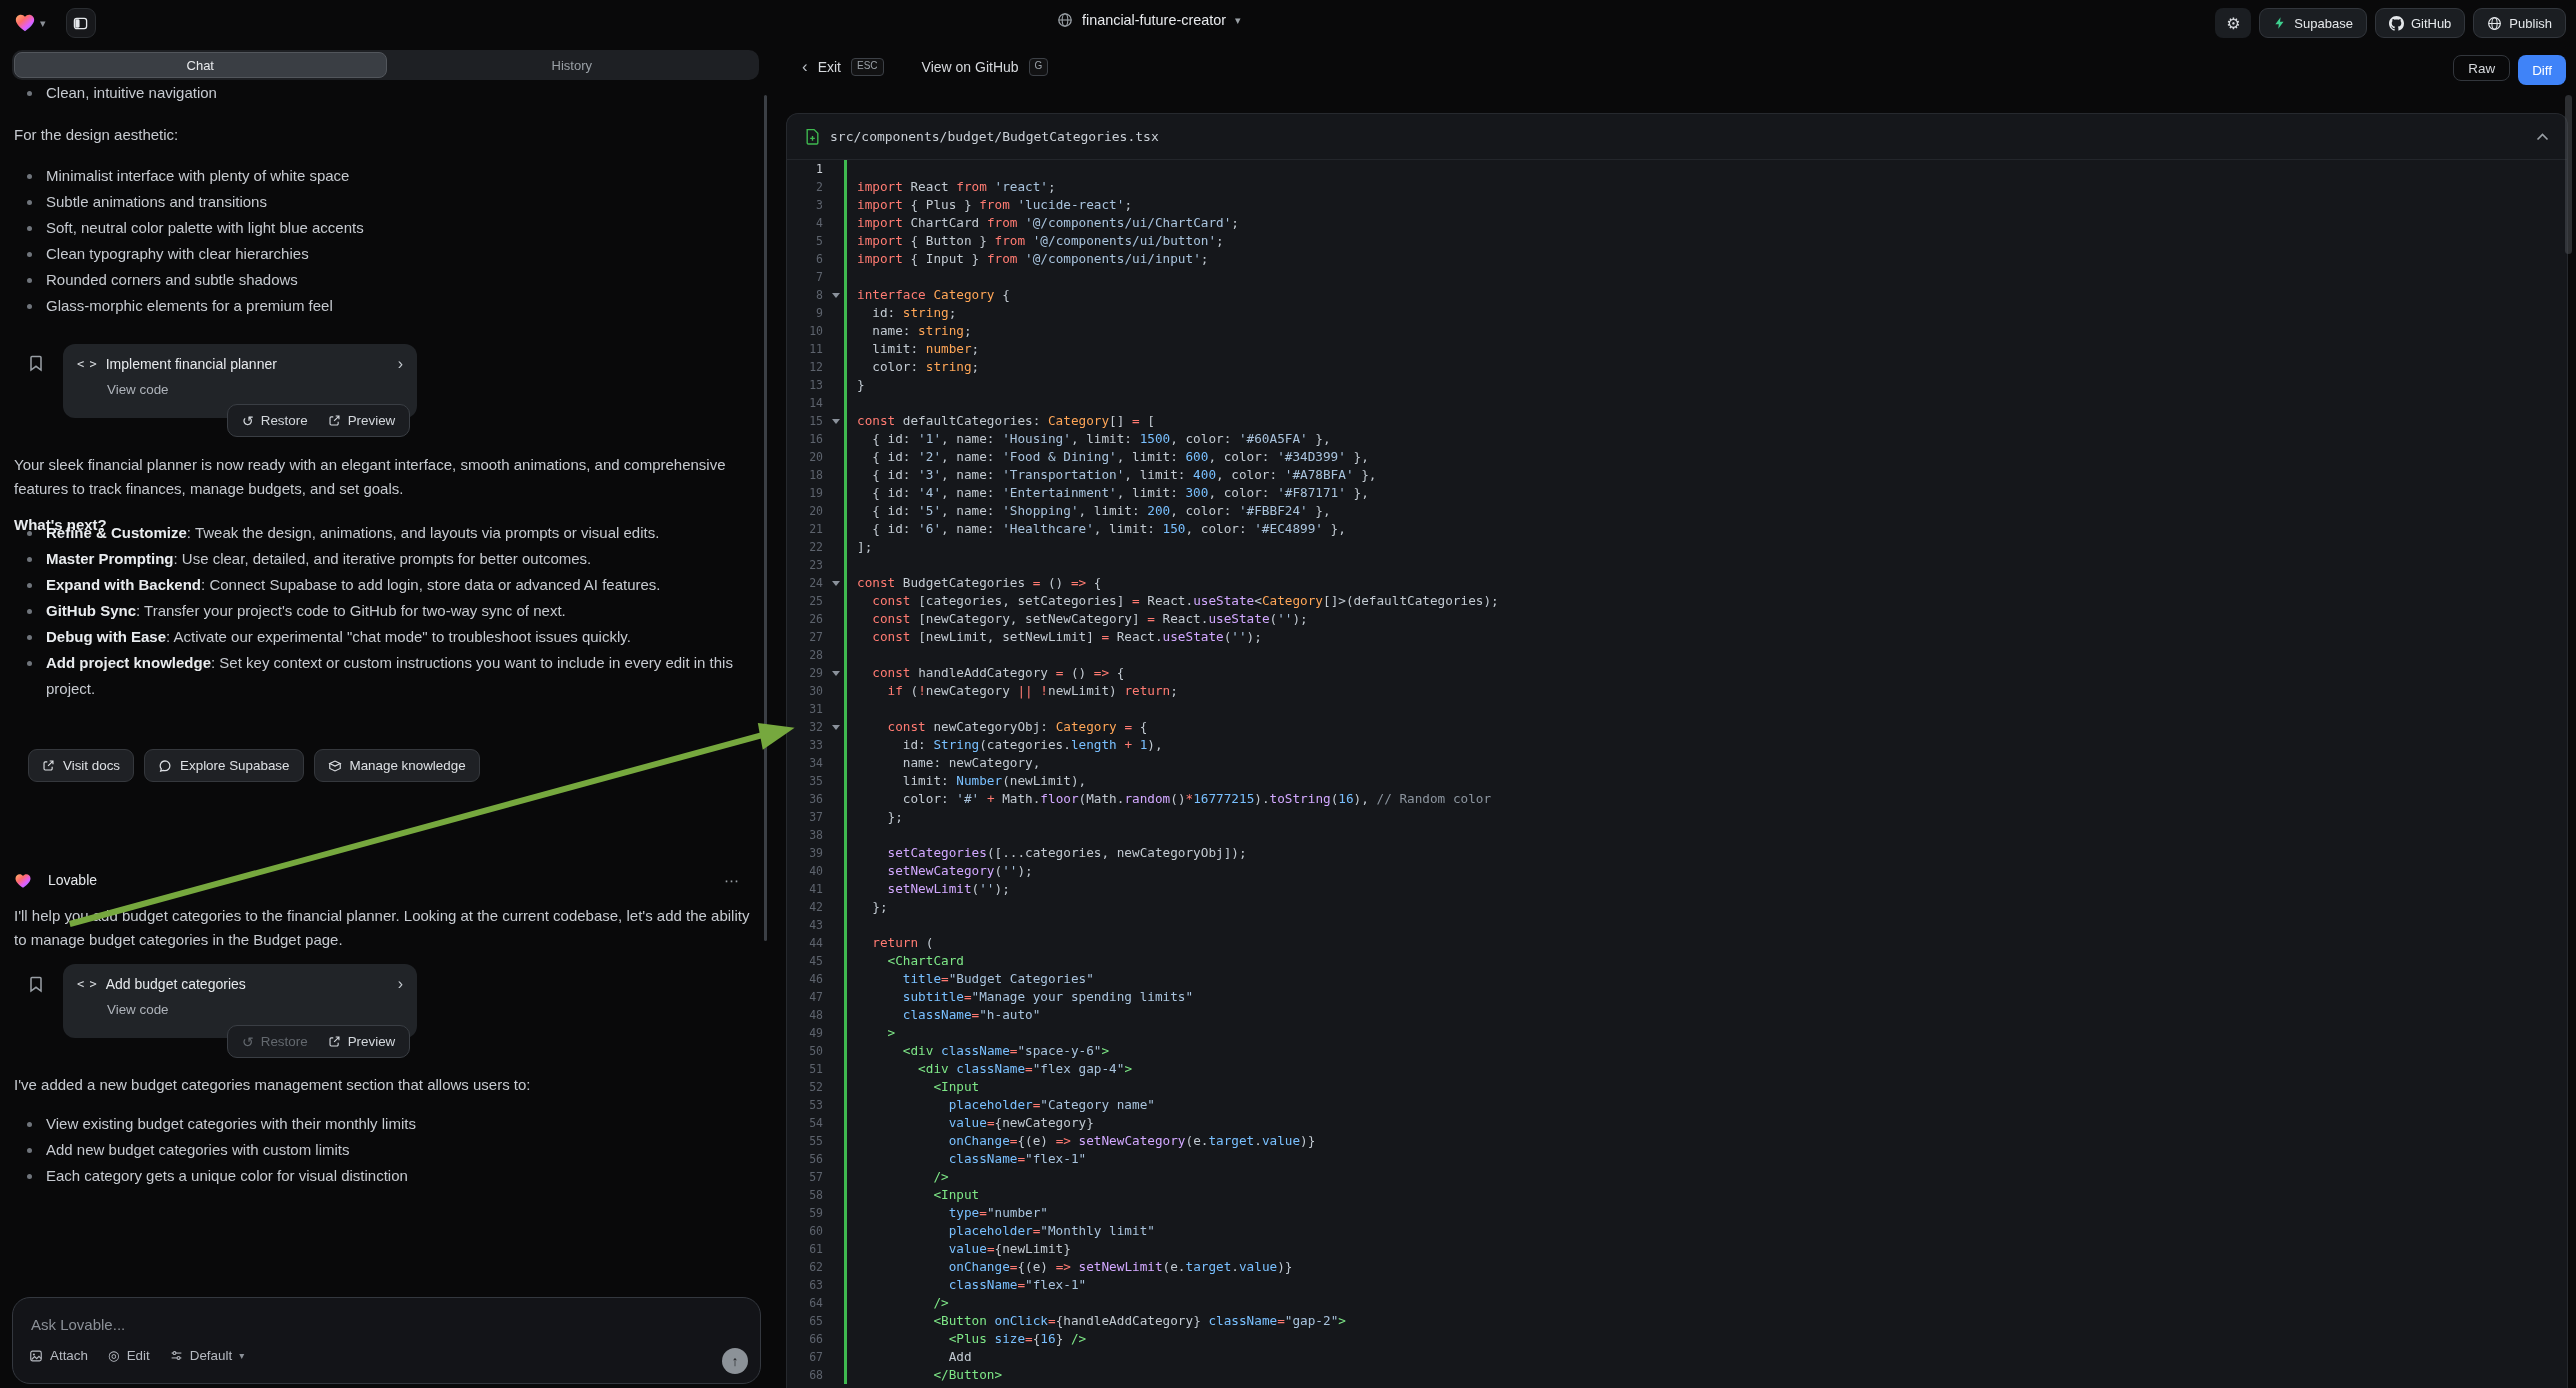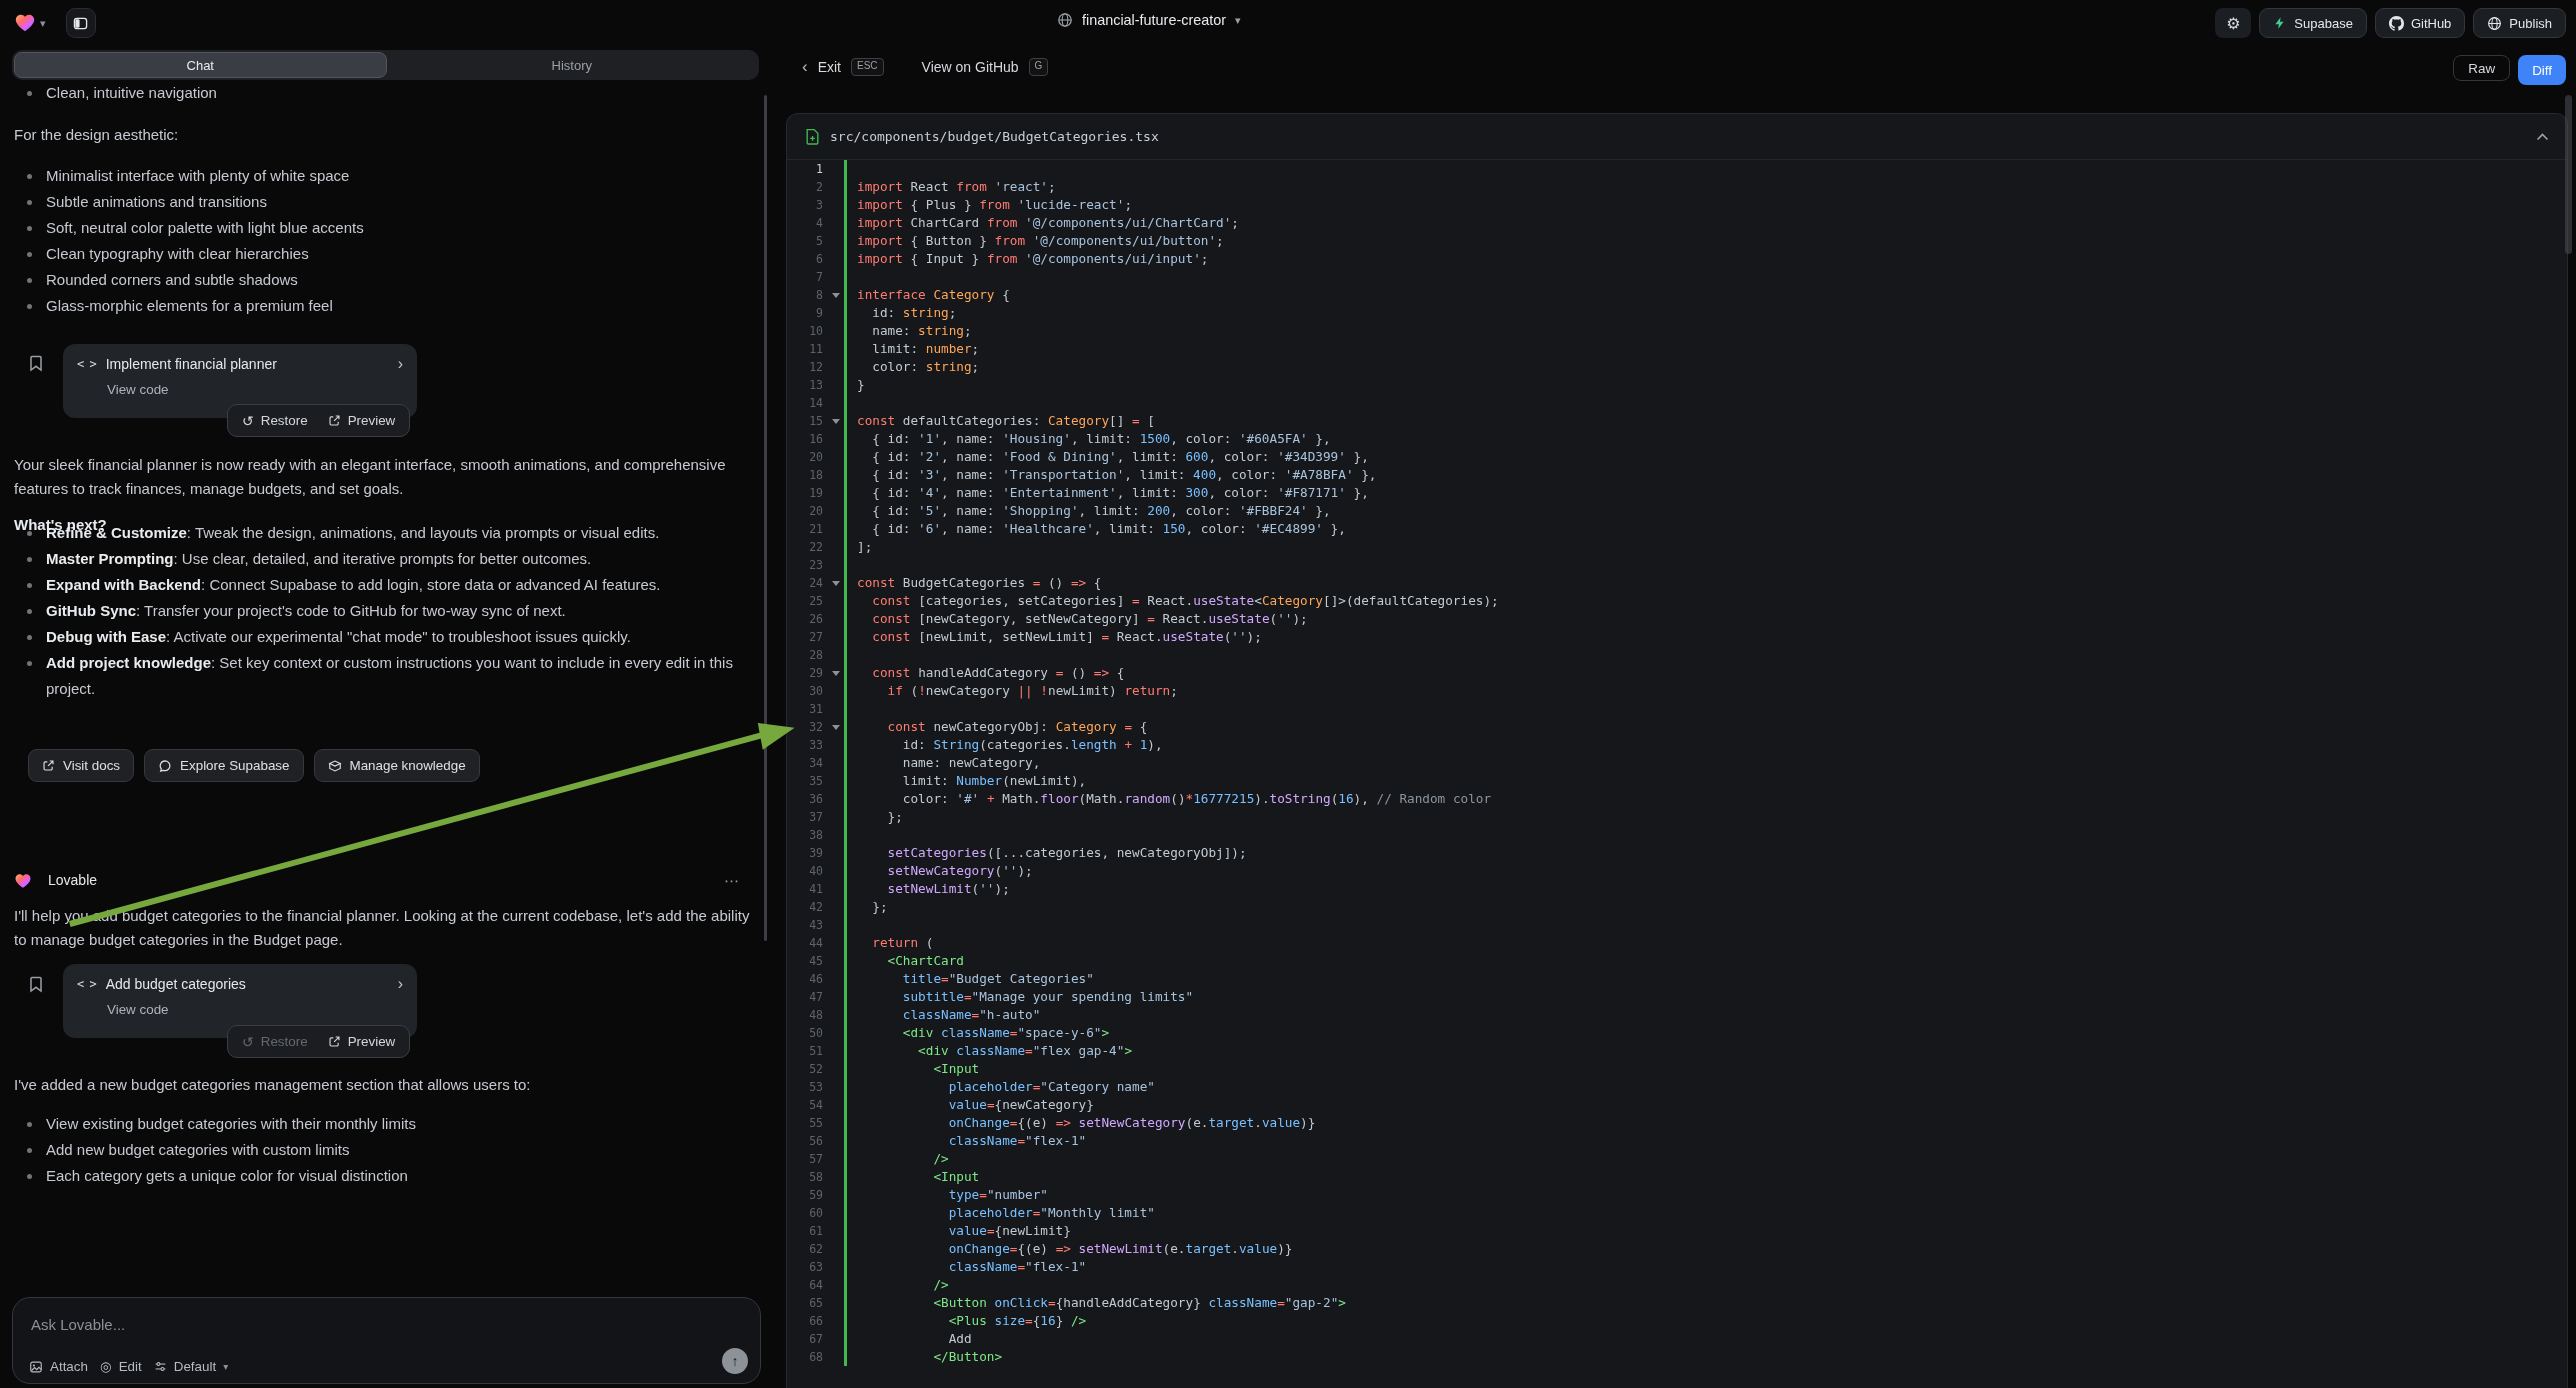--- a/index.html
+++ b/index.html
@@ -62,21 +62,21 @@
   .lov-row { position:absolute; left:14px; top:872px; width:739px; display:flex; align-items:flex-start; gap:16px; }
   .lov-row .name { font-size:14px; color:#e6e9ec; }
   .lov-row .dots { margin-left:auto; color:#9aa0a6; font-size:15px; margin-right:14px; cursor:pointer; }
   .help-para { position:absolute; left:14px; top:904px; width:745px; }
   .added-para { position:absolute; left:14px; top:1073px; width:739px; }
   .added-list { position:absolute; left:27px; top:1111px; width:727px; }
 
   .composer { position:absolute; left:12px; top:1297px; width:749px; height:87px; background:#131418;
     border:1px solid #34383f; border-radius:18px; z-index:2; }
   .composer .ph { position:absolute; left:18px; top:18px; font-size:15px; color:#8b9097; }
-  .comp-row { position:absolute; left:16px; right:12px; bottom:9px; display:flex; align-items:flex-end; gap:12px; }
+  .comp-row { position:absolute; left:16px; right:12px; bottom:9px; display:flex; align-items:flex-start; gap:20px; }
   .comp-item { display:flex; align-items:center; gap:7px; font-size:13.4px; color:#b6bac1; cursor:pointer; }
   .comp-item .cchev { font-size:10px; color:#8b9097; }
   .send-btn { margin-left:auto; width:26px; height:26px; border-radius:50%; background:#9aa0a6; opacity:.9;
     display:flex; align-items:center; justify-content:center; color:#1b1d20; font-size:14px; font-weight:700; cursor:pointer; }
 
   .chat-scroll { position:absolute; left:764px; top:95px; width:3px; height:846px; background:#3b3f45; border-radius:2px; z-index:4; }
 
   
   .cv-header { position:absolute; left:802px; top:57px; display:flex; align-items:center; gap:10px; z-index:2; }
   .cv-header .back { color:#b8bdc3; font-size:17px; cursor:pointer; }
@@ -652,20 +652,25 @@
           <span class="ln">47</span>
           <span class="fold"></span>
           <span class="ctext"><span class="tk-p">      </span><span class="tk-a">subtitle</span><span class="tk-k">=</span><span class="tk-s">"Manage your spending limits"</span></span>
         </div>
         <div class="crow">
           <span class="ln">48</span>
           <span class="fold"></span>
           <span class="ctext"><span class="tk-p">      </span><span class="tk-a">className</span><span class="tk-k">=</span><span class="tk-s">"h-auto"</span></span>
         </div>
         <div class="crow">
+          <span class="ln">49</span>
+          <span class="fold"></span>
+          <span class="ctext"><span class="tk-p">    </span><span class="tk-g">&gt;</span></span>
+        </div>
+        <div class="crow">
           <span class="ln">50</span>
           <span class="fold"></span>
           <span class="ctext"><span class="tk-p">      </span><span class="tk-g">&lt;div</span><span class="tk-p"> </span><span class="tk-a">className</span><span class="tk-k">=</span><span class="tk-s">"space-y-6"</span><span class="tk-g">&gt;</span></span>
         </div>
         <div class="crow">
           <span class="ln">51</span>
           <span class="fold"></span>
           <span class="ctext"><span class="tk-p">        </span><span class="tk-g">&lt;div</span><span class="tk-p"> </span><span class="tk-a">className</span><span class="tk-k">=</span><span class="tk-s">"flex gap-4"</span><span class="tk-g">&gt;</span></span>
         </div>
         <div class="crow">

